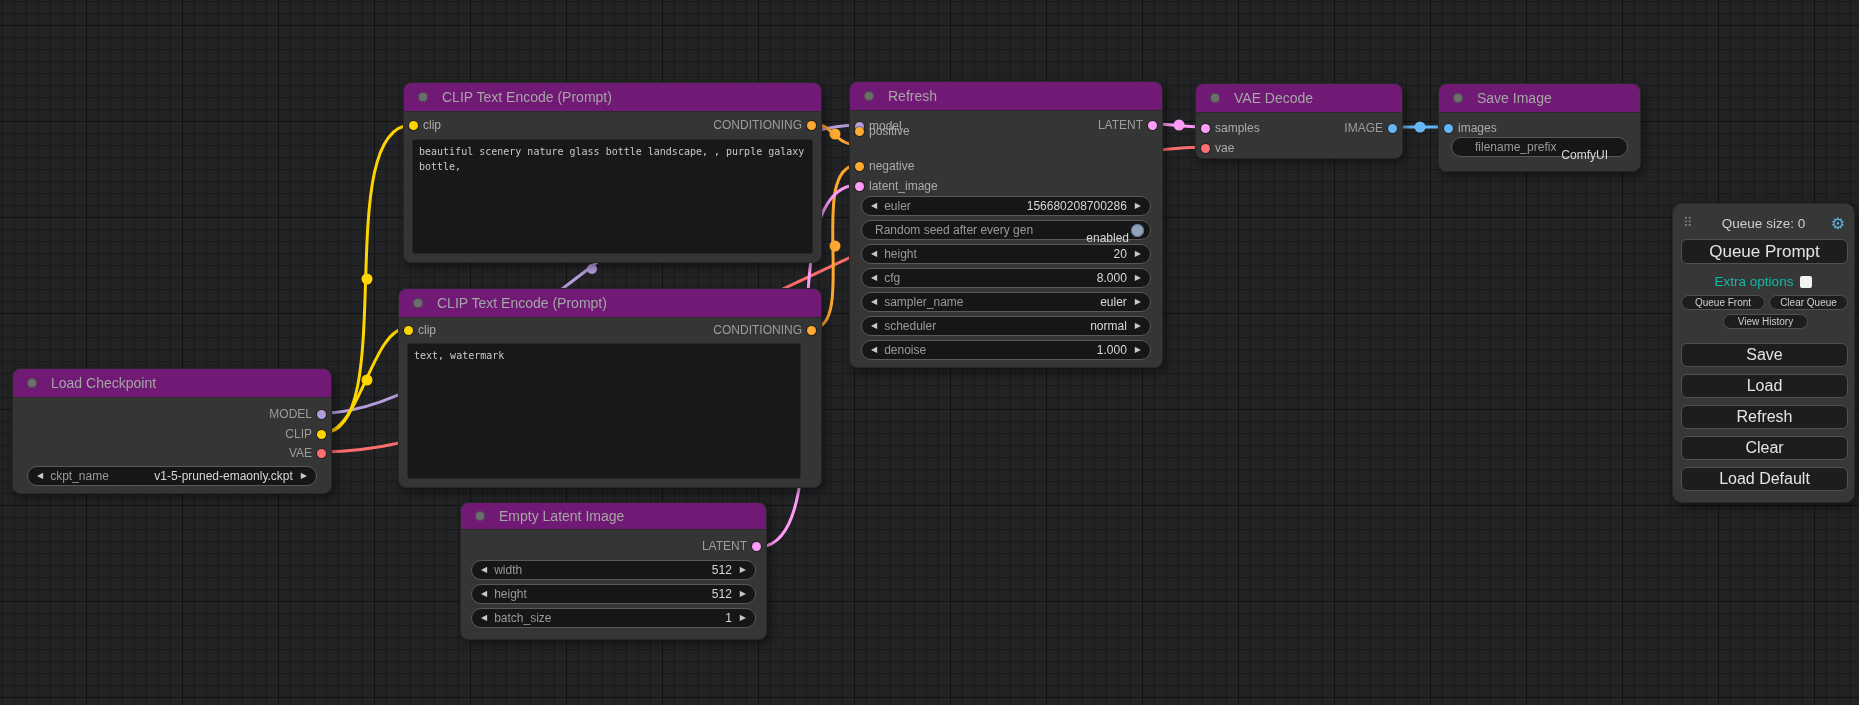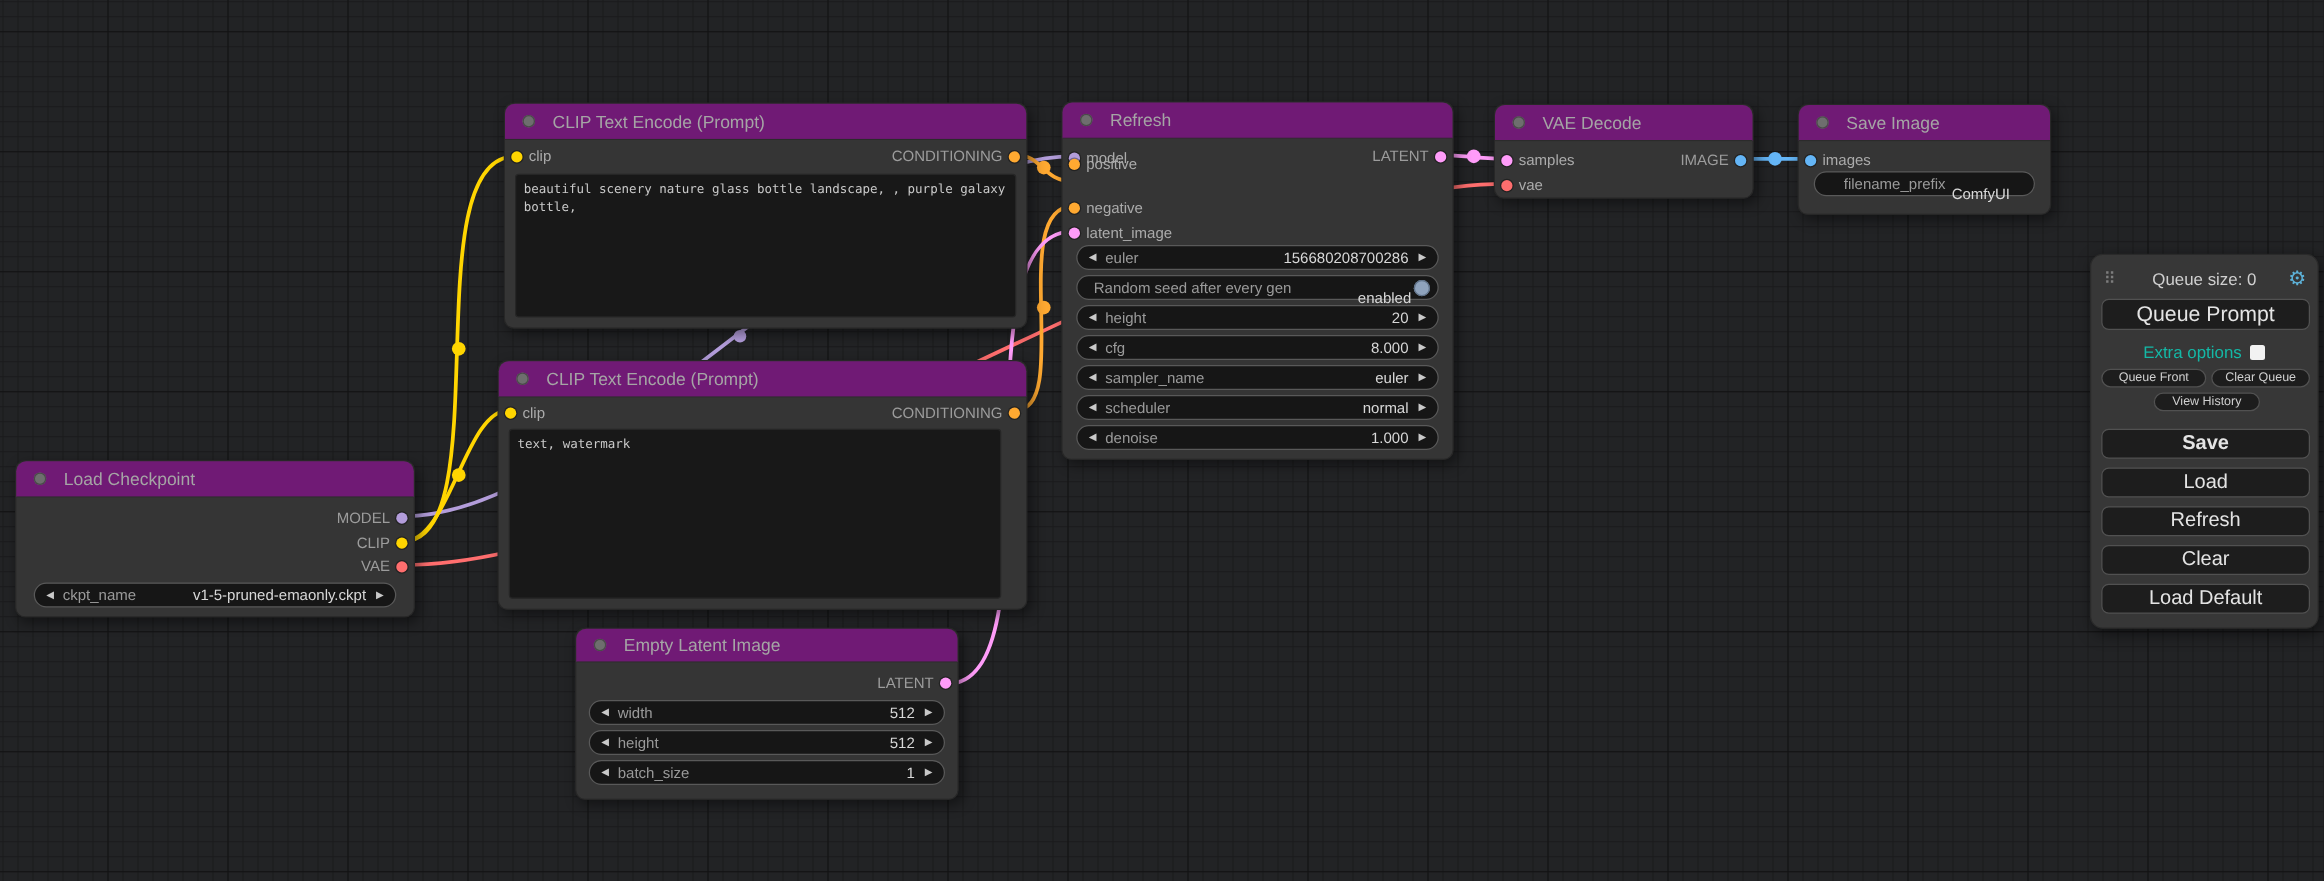--- a/index.html
+++ b/index.html
@@ -280,20 +280,20 @@
       <span class="qsize">Queue size: 0</span>
       <span class="gear">⚙</span>
     </div>
     <div class="btn big" style="top:35px;height:25px;font-size:17px;">Queue Prompt</div>
     <div class="extra">
       <span>Extra options</span><span class="chk"></span>
     </div>
     <div class="btn small" style="left:8px;top:91px;width:84px;">Queue Front</div>
     <div class="btn small" style="left:96px;top:91px;width:79px;">Clear Queue</div>
     <div class="btn small" style="left:50px;top:110px;width:85px;">View History</div>
-    <div class="btn big" style="top:139px;font-weight:bold;">Save</div>
+    <div class="btn big" style="top:139px;">Save</div>
     <div class="btn big" style="top:170px;">Load</div>
     <div class="btn big" style="top:201px;">Refresh</div>
     <div class="btn big" style="top:232px;">Clear</div>
     <div class="btn big" style="top:263px;">Load Default</div>
   </div>
 
 </div>
 
 </body></html>

